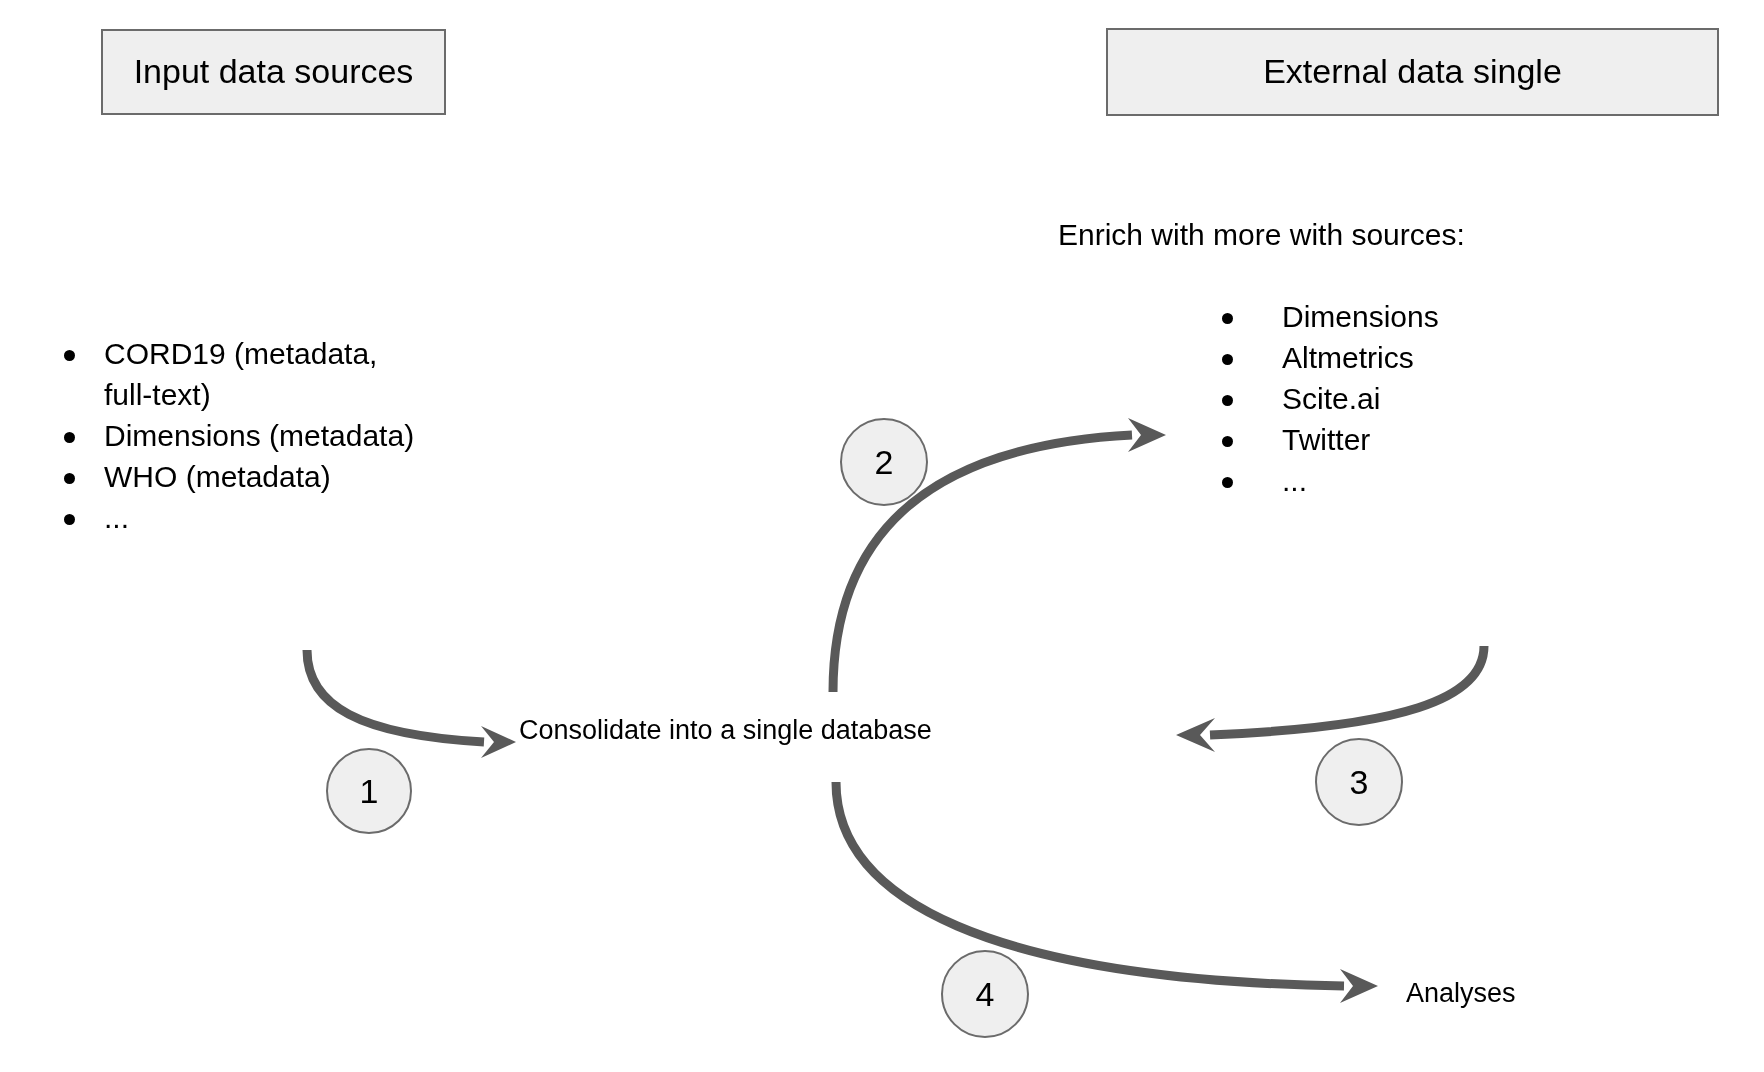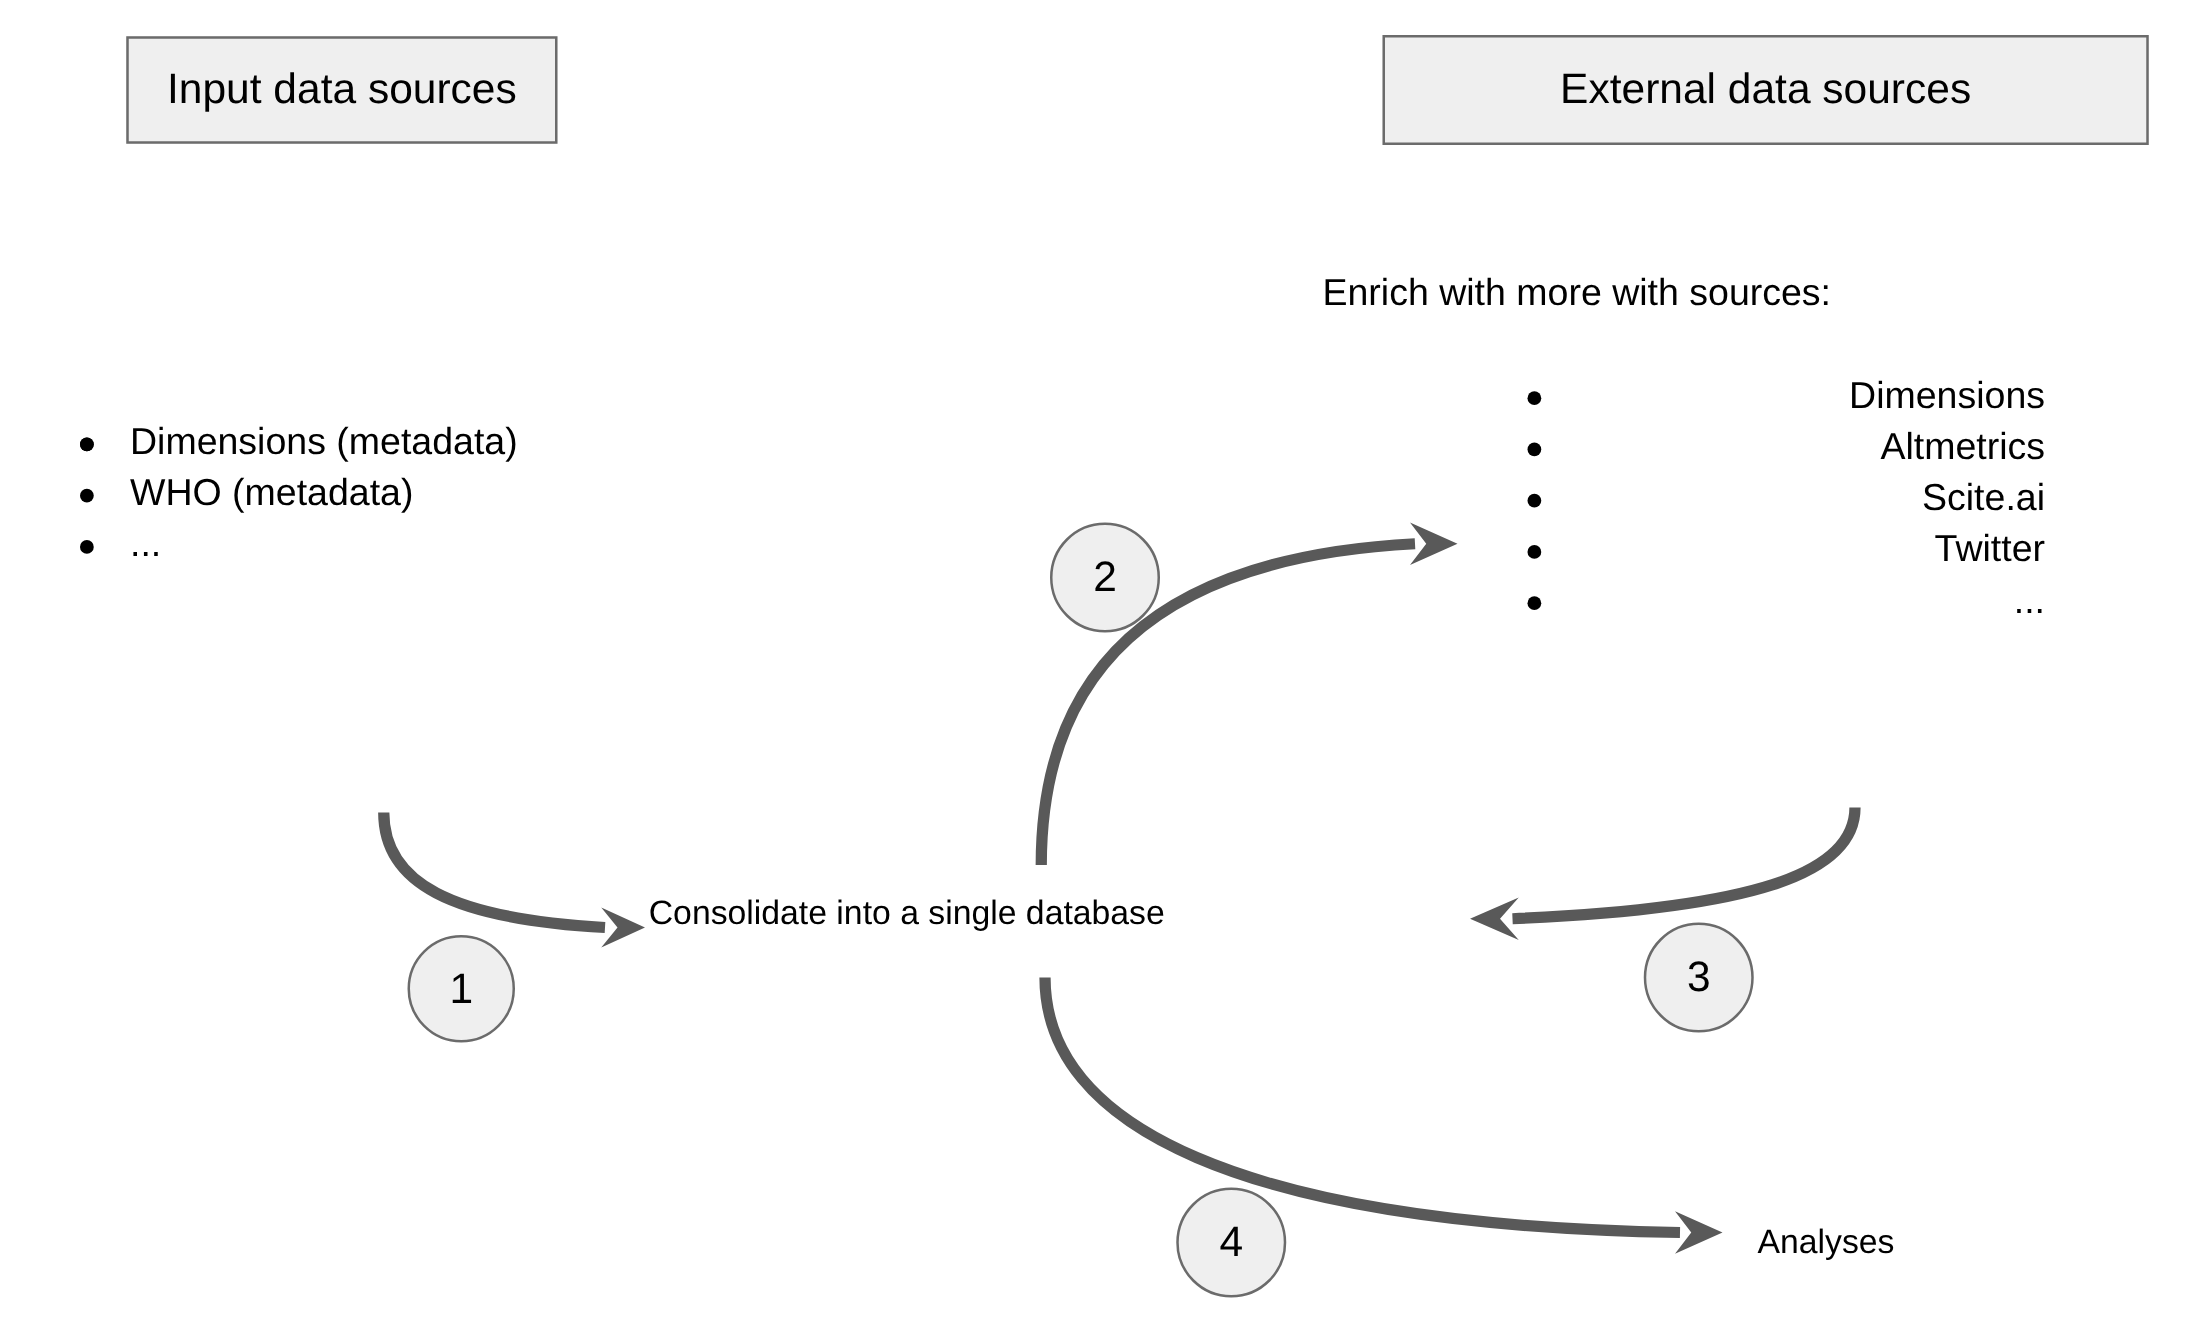--- a/index.html
+++ b/index.html
@@ -67,21 +67,21 @@
     height: 11px;
     background: #000;
     border-radius: 50%;
   }
   .bullets li .btext {
     display: block;
     white-space: pre-line;
   }
 
   #bullets-left  { left: 32px;   top: 333px; width: 520px; }
-  #bullets-right { left: 1216px; top: 296px; width: 420px; text-align: right; }
+  #bullets-right { left: 1216px; top: 296px; width: 420px; }
   #bullets-right li { padding-left: 66px; }
   #bullets-right li .bdot { left: 6px; top: 17px; }
 
   
   .flow-label {
     position: absolute;
     font-size: 27px;
     line-height: 36px;
     color: #000;
     white-space: nowrap;
@@ -127,27 +127,29 @@
 </head>
 <body>
 
 <div id="canvas">
 
   <div id="box-input" class="header-box">
     <span>Input data sources</span>
   </div>
 
   <div id="box-external" class="header-box">
-    <span>External data sources</span>
+    <span>External data single</span>
   </div>
 
 
   <ul id="bullets-left" class="bullets">
     <li>
       <span class="bdot"></span>
+      <span class="btext">CORD19 (metadata,
+full-text)</span>
     </li>
     <li>
       <span class="bdot"></span>
       <span class="btext">Dimensions (metadata)</span>
     </li>
     <li>
       <span class="bdot"></span>
       <span class="btext">WHO (metadata)</span>
     </li>
     <li>

